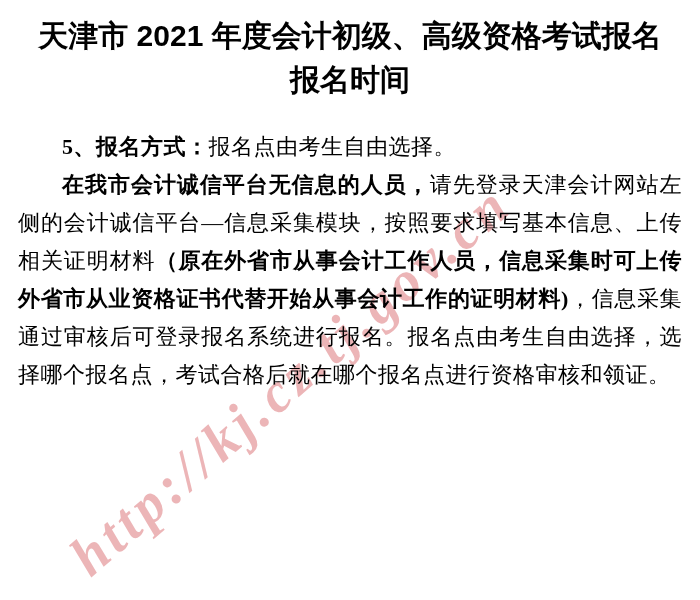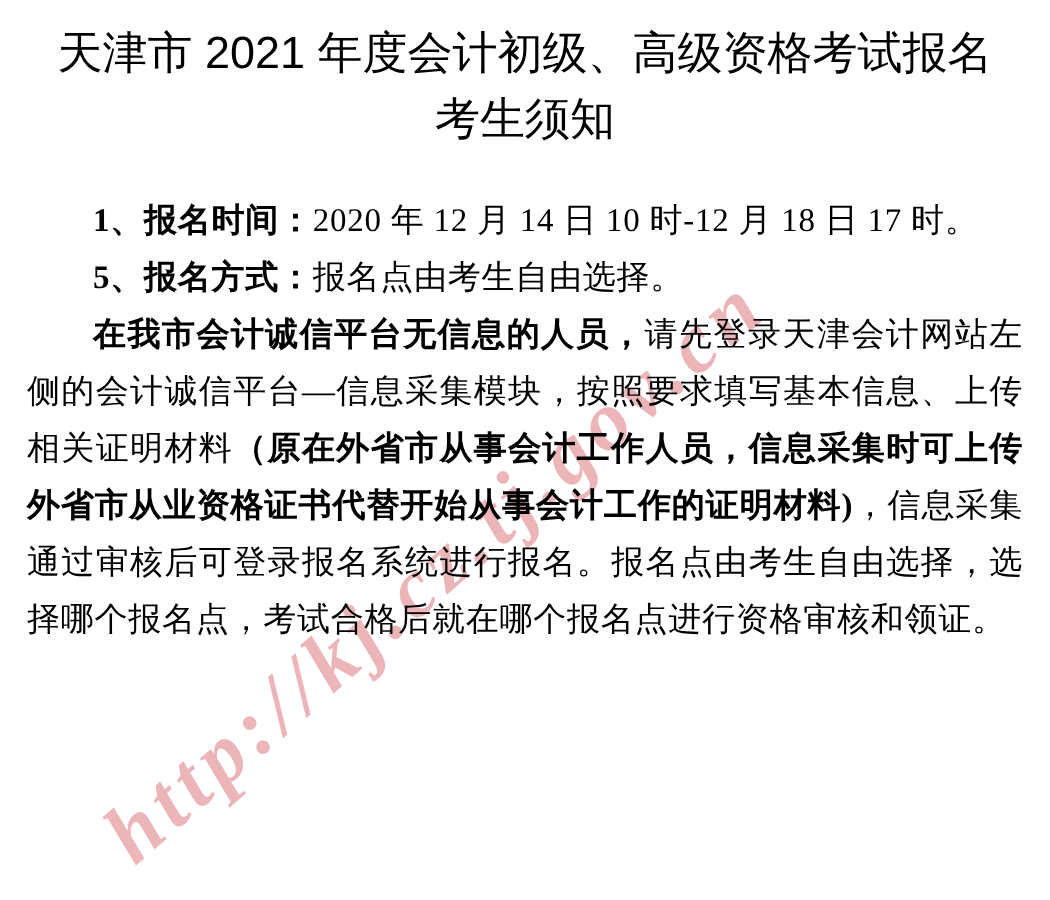--- a/index.html
+++ b/index.html
@@ -26,21 +26,21 @@
     color: rgba(221, 120, 124, 0.55);
     z-index: 0;
     pointer-events: none;
   }
   .title {
     position: relative;
     z-index: 1;
     margin: 14px 22px 0 22px;
     text-align: center;
     font-family: "Liberation Sans", sans-serif;
-    font-weight: 400;
+    font-weight: 700;
     font-size: 30px;
     line-height: 44px;
     color: #000000;
   }
   .title .tl { display: block; }
   .doc-body {
     position: relative;
     z-index: 1;
     margin: 26px 18px 0 18px;
   }
@@ -57,21 +57,20 @@
   .para .b { font-weight: 700; }
 </style>
 </head>
 <body>
 
 <div class="page">
   <div class="watermark">http://kj.cz.tj.gov.cn</div>
 
   <h1 class="title">
     <span class="tl">天津市 2021 年度会计初级、高级资格考试报名</span>
-    <span class="tl">考生须知</span>
+    <span class="tl">报名时间</span>
   </h1>
 
   <div class="doc-body">
-      <p class="para"><span class="b">1、报名时间：</span><span>2020 年 12 月 14 日 10 时-12 月 18 日 17 时。</span></p>
       <p class="para"><span class="b">5、报名方式：</span><span>报名点由考生自由选择。</span></p>
       <p class="para"><span class="b">在我市会计诚信平台无信息的人员，</span><span>请先登录天津会计网站左侧的会计诚信平台—信息采集模块，按照要求填写基本信息、上传相关证明材料</span><span class="b">（原在外省市从事会计工作人员，信息采集时可上传外省市从业资格证书代替开始从事会计工作的证明材料)</span><span>，信息采集通过审核后可登录报名系统进行报名。报名点由考生自由选择，选择哪个报名点，考试合格后就在哪个报名点进行资格审核和领证。</span></p>
     </div>
 </div>
 
 </body></html>

